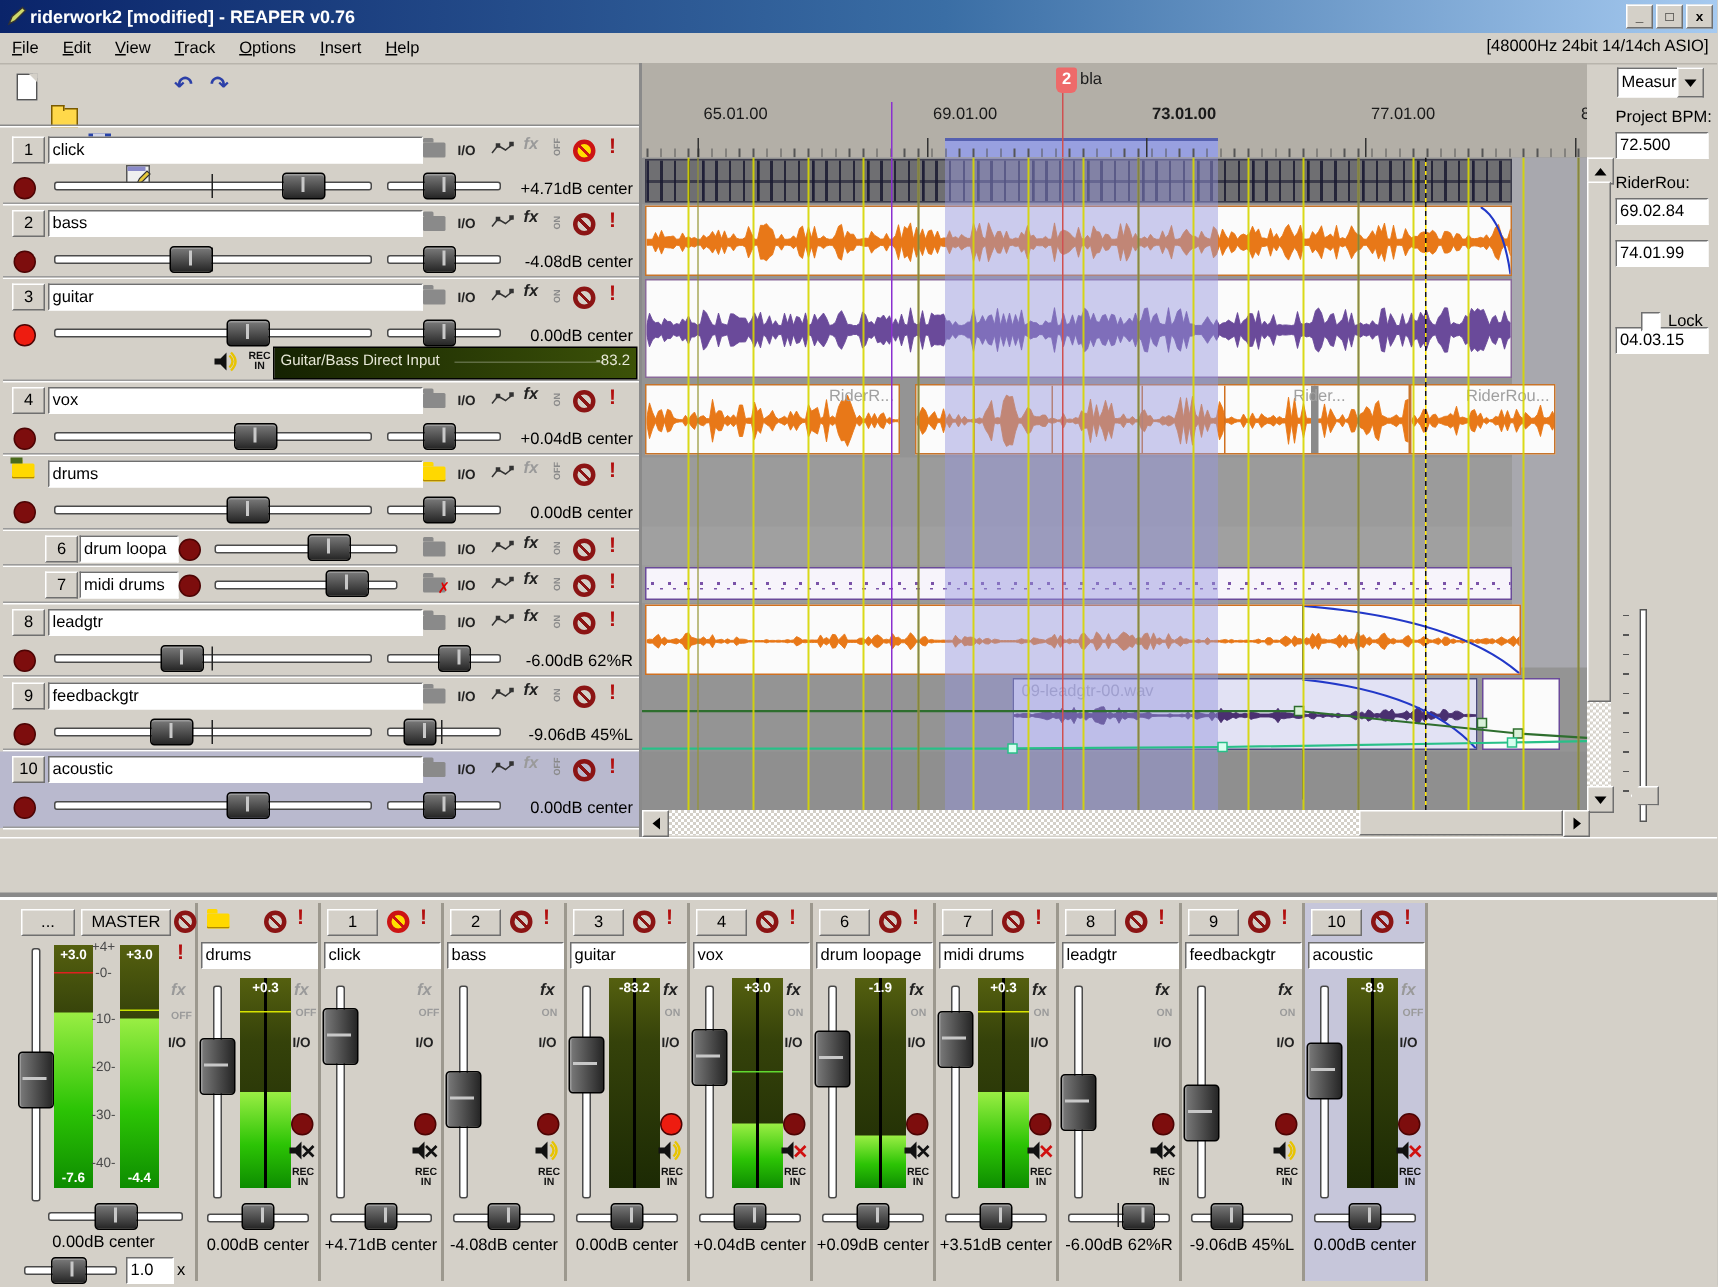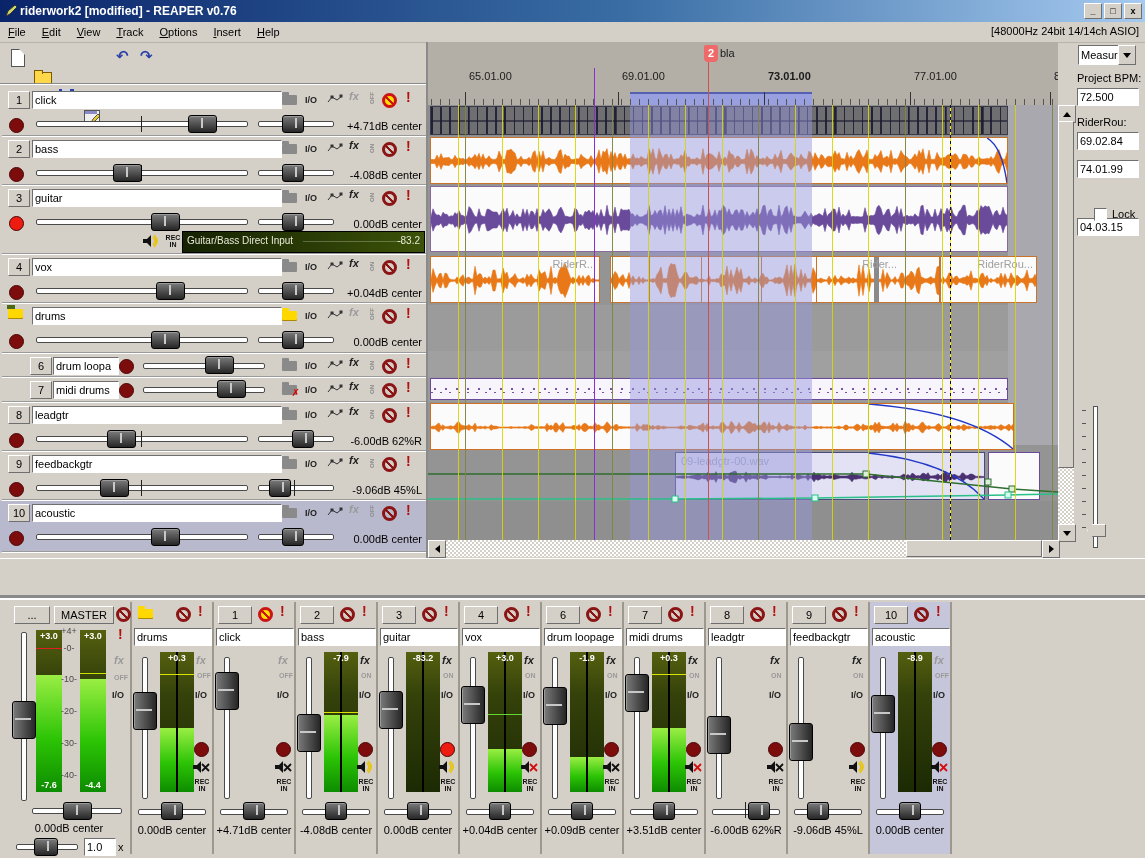--- a/index.html
+++ b/index.html
@@ -630,26 +630,20 @@
         <div class="hthumb" style="position: absolute; left: 29px; top: 200px; width: 20px;"></div>
         <div class="stripval" style="position: absolute; left: 0px; top: 222px;">+4.71dB center</div>
       </div>
       <div class="strip" style="position: absolute; left: 296px;">
         <div class="numbox" style="position: absolute; left: 4px; top: 4px; width: 32px;">2</div>
         <div class="nosym" style="position: absolute; left: 44px; top: 5px;"></div>
         <div class="excl" style="position: absolute; left: 66px; top: 1px;">!</div>
         <input class="namefield" value="bass" style="position: absolute; left: 2px; top: 26px; width: 72px;">
         <div class="vgroove" style="position: absolute; left: 10px; top: 55px; height: 140px;"></div>
         <div class="vthumb" style="position: absolute; left: 1px; top: 112px;"></div>
-        <div class="meter" style="position: absolute; left: 28px; top: 50px; width: 34px; height: 140px;">
-          <div class="fill" style="height: 77px;"></div>
-          <div class="cline"></div>
-          <div class="peaktxt">-7.9</div>
-          <div class="peakline" style="top: 60px; background: rgb(216, 228, 0);"></div>
-        </div>
         <div class="fxtxt" style="position: absolute; left: 64px; top: 52px;">fx</div>
         <div style="position: absolute; left: 65px; top: 70px; font-size: 7px; color: rgb(154, 154, 154); font-weight: bold;">ON</div>
         <div class="iotxt" style="position: absolute; left: 63px; top: 88px;">I/O</div>
         <div class="armdot" style="position: absolute; left: 62px; top: 140px;"></div>
         <div class="spk" style="position: absolute; left: 60px; top: 158px;"><svg width="18" height="15">
             <polygon points="1,5 5,5 9,1 9,13 5,9 1,9" fill="#111"></polygon>
             <path d="M11 3 q4 4 0 8 M12 1 q6 6 0 12" stroke="#e8c400" stroke-width="1.6" fill="none"></path>
           </svg></div>
         <div class="recin" style="position: absolute; left: 60px; top: 176px; width: 20px;"><span>REC</span><br><span>IN</span></div>
         <div class="hgroove" style="position: absolute; left: 6px; top: 207px; width: 66px;"></div>

